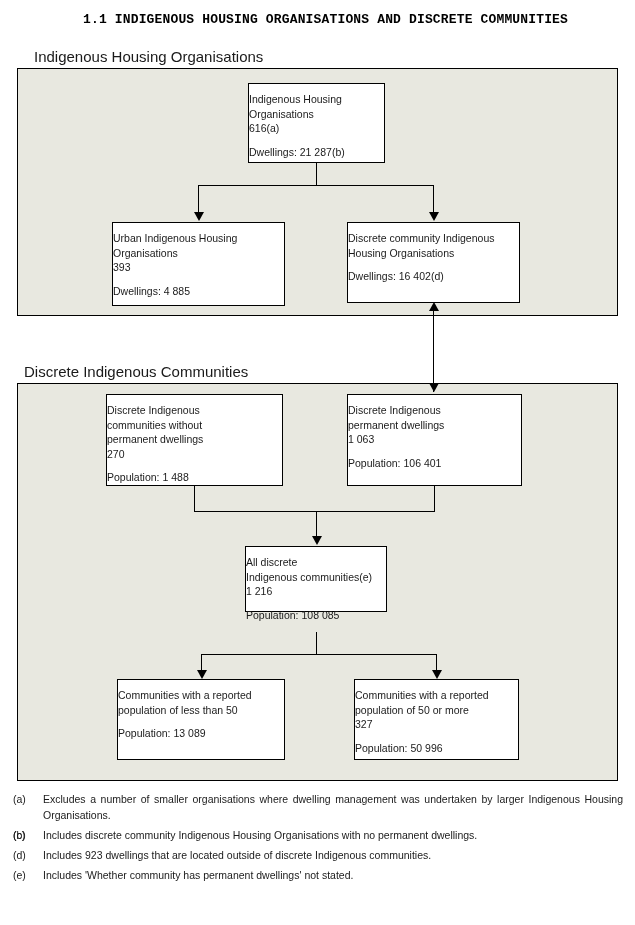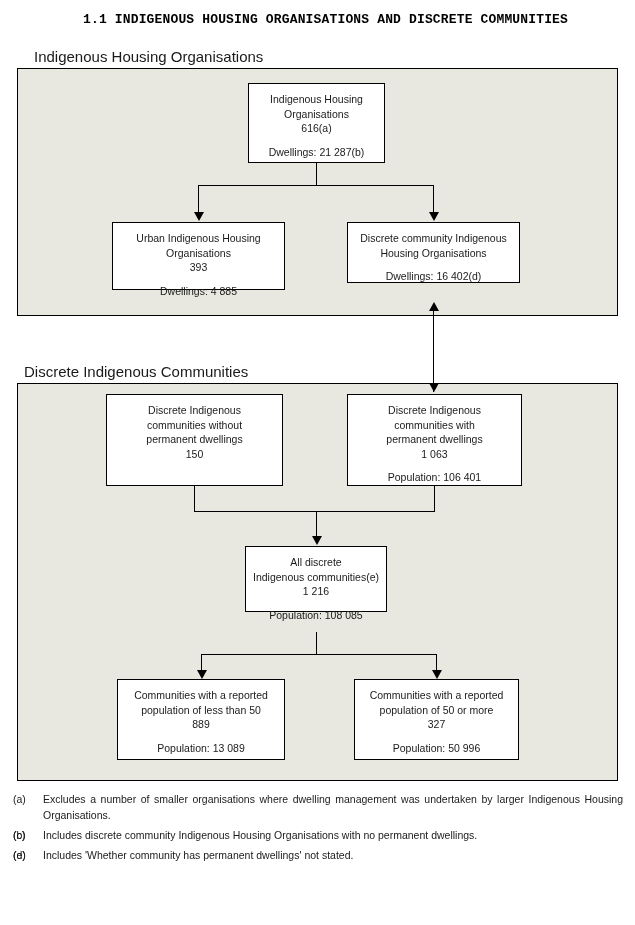--- a/index.html
+++ b/index.html
@@ -49,33 +49,33 @@
   }
   #panel-top    { left: 17px; top: 68px;  width: 601px; height: 248px; }
   #panel-bottom { left: 17px; top: 383px; width: 601px; height: 398px; }
 
   
   .node {
     position: absolute;
     background: #ffffff;
     border: 1px solid #000;
     box-sizing: border-box;
-    text-align: center;
+    text-align: left;
     font-size: 10.5px;
     line-height: 14.5px;
     color: #1a1a1a;
     padding-top: 8px;
     z-index: 3;
   }
   .node .line { display: block; white-space: nowrap; }
   .node .gap  { display: block; height: 9px; }
 
   #node-iho        { left: 248px; top: 83px;  width: 137px; height: 80px; }
-  #node-urban      { left: 112px; top: 222px; width: 173px; height: 68px; }
-  #node-discrete   { left: 347px; top: 222px; width: 173px; height: 61px; }
+  #node-urban      { left: 112px; top: 222px; width: 173px; height: 84px; }
+  #node-discrete   { left: 347px; top: 222px; width: 173px; height: 81px; }
   #node-without    { left: 106px; top: 394px; width: 177px; height: 92px; }
   #node-with       { left: 347px; top: 394px; width: 175px; height: 92px; }
   #node-all        { left: 245px; top: 546px; width: 142px; height: 66px; }
   #node-less50     { left: 117px; top: 679px; width: 168px; height: 81px; }
   #node-more50     { left: 354px; top: 679px; width: 165px; height: 81px; }
 
   
   .ln {
     position: absolute;
     background: #000;
@@ -187,27 +187,27 @@
 <div class="arrow-up" id="c2-arrTop"></div>
 <div class="arrow-down" id="c2-arrBot"></div>
 
 <div class="section-caption" id="caption-bottom">Discrete Indigenous Communities</div>
 <div class="panel" id="panel-bottom"></div>
 
 <div class="node" id="node-without">
   <span class="line">Discrete Indigenous</span>
   <span class="line">communities without</span>
   <span class="line">permanent dwellings</span>
-  <span class="line">150</span>
-  <span class="gap"></span>
+  <span class="line">270</span>
+  <span class="gap"></span>
+  <span class="line">Population: 1 488</span>
 </div>
 
 <div class="node" id="node-with">
   <span class="line">Discrete Indigenous</span>
-  <span class="line">communities with</span>
   <span class="line">permanent dwellings</span>
   <span class="line">1 063</span>
   <span class="gap"></span>
   <span class="line">Population: 106 401</span>
 </div>
 
 <div class="ln v" id="c3-legL"></div>
 <div class="ln v" id="c3-legR"></div>
 <div class="ln h" id="c3-bar"></div>
 <div class="ln v" id="c3-stem"></div>
@@ -224,21 +224,20 @@
 <div class="ln v" id="c4-stem"></div>
 <div class="ln h" id="c4-bar"></div>
 <div class="ln v" id="c4-legL"></div>
 <div class="ln v" id="c4-legR"></div>
 <div class="arrow-down" id="c4-arrL"></div>
 <div class="arrow-down" id="c4-arrR"></div>
 
 <div class="node" id="node-less50">
   <span class="line">Communities with a reported</span>
   <span class="line">population of less than 50</span>
-  <span class="line">889</span>
   <span class="gap"></span>
   <span class="line">Population: 13 089</span>
 </div>
 
 <div class="node" id="node-more50">
   <span class="line">Communities with a reported</span>
   <span class="line">population of 50 or more</span>
   <span class="line">327</span>
   <span class="gap"></span>
   <span class="line">Population: 50 996</span>
@@ -251,18 +250,19 @@
   </div>
   <div class="footnote">
     <span class="marker">(b)</span>
   </div>
   <div class="footnote">
     <span class="marker">(c)</span>
     <span>Includes discrete community Indigenous Housing Organisations with no permanent dwellings.</span>
   </div>
   <div class="footnote">
     <span class="marker">(d)</span>
+    <span>Includes 923 dwellings that are located outside of discrete Indigenous communities.</span>
   </div>
   <div class="footnote">
     <span class="marker">(e)</span>
     <span>Includes 'Whether community has permanent dwellings' not stated.</span>
   </div>
 </div>
 
 </body></html>

